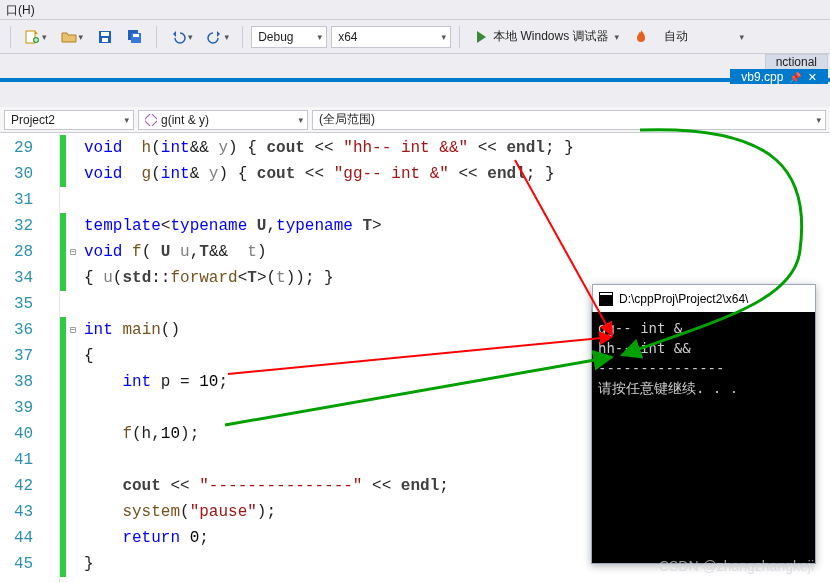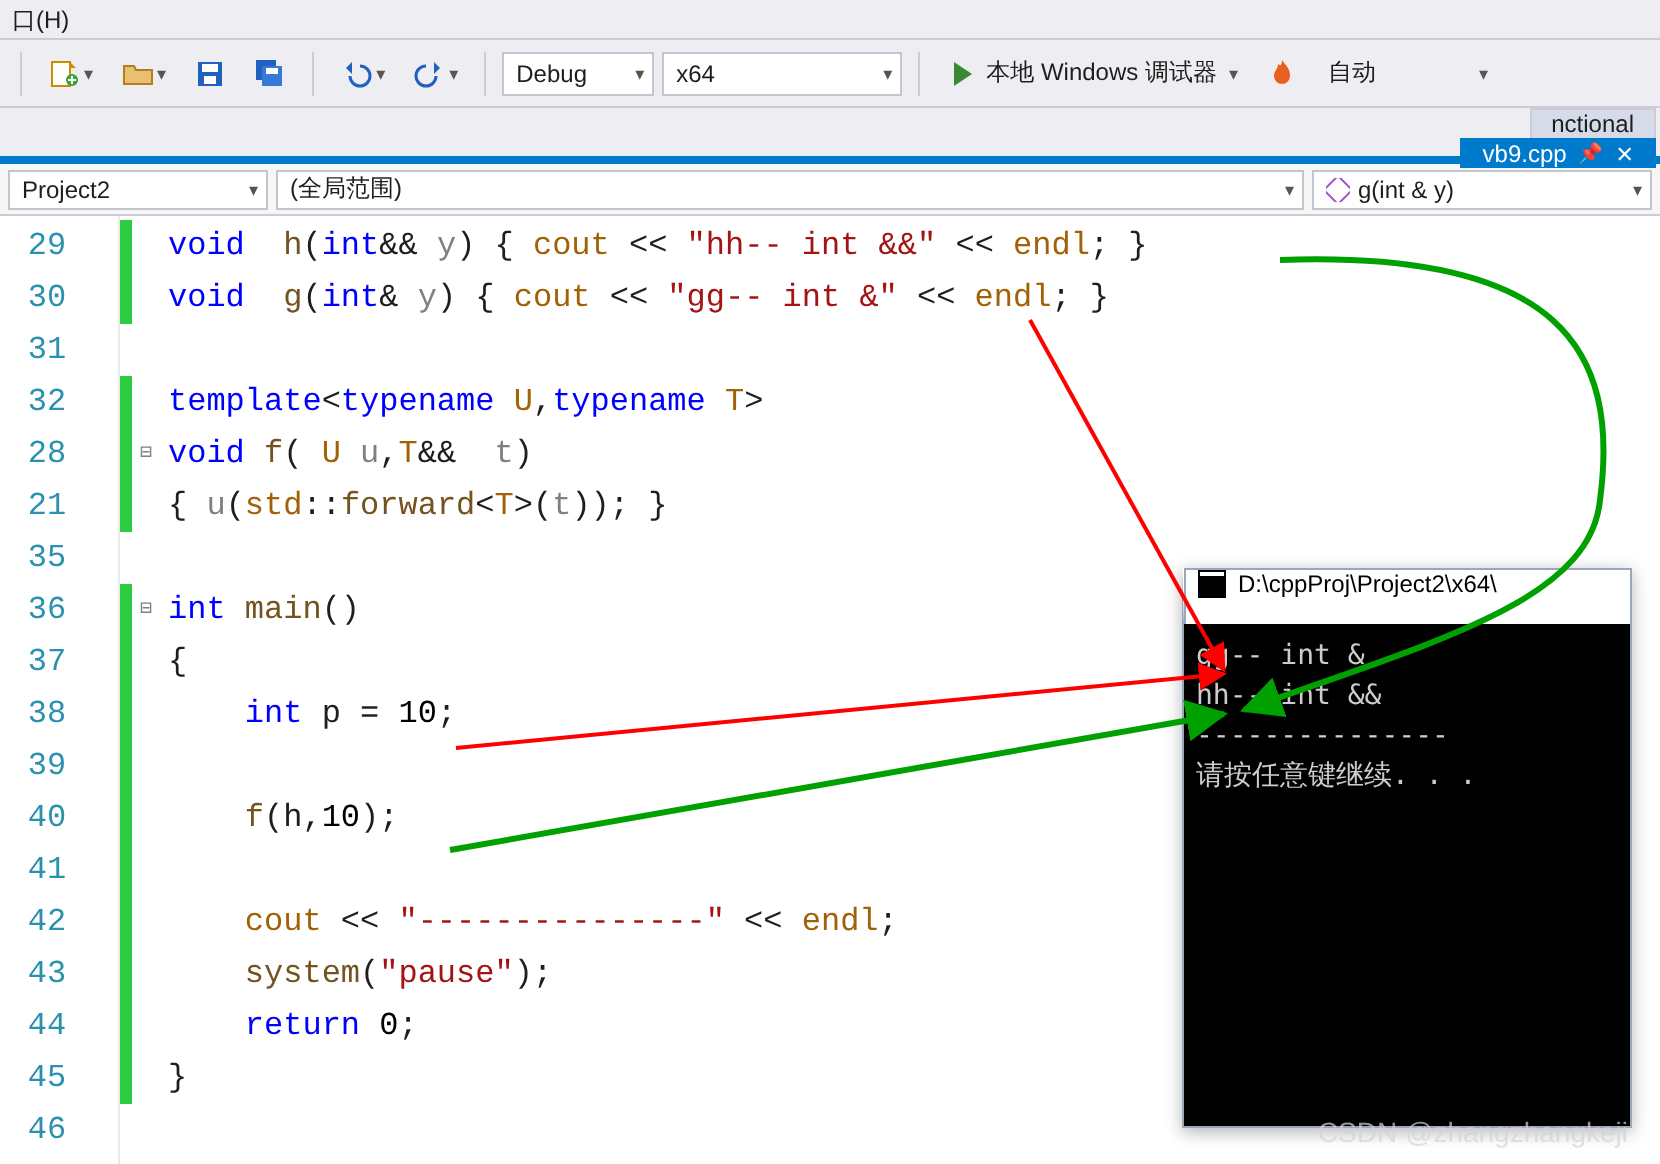--- a/index.html
+++ b/index.html
@@ -101,20 +101,21 @@
 
   
   .scopebar {
     height:26px;
     background:#f6f6f6;
     border-bottom:1px solid #ccccd6;
     display:flex;
     align-items:center;
     gap:4px;
     padding:0 4px;
+    margin-top:25px;
   }
   .scope-select {
     height:20px;
     border:1px solid #c5c5d0;
     background:#fff;
     display:flex;
     align-items:center;
     padding:0 18px 0 6px;
     font-size:12px;
     position:relative;
@@ -178,21 +179,21 @@
     padding-top:2px;
     position:relative;
   }
   .code .line {
     height:26px;
     line-height:26px;
     white-space:pre;
     padding-left:4px;
   }
   .kw { color:#0000ff; }
-  .typ { color:#a16207; }
+  .typ { color:#404040;font-weight:bold; }
   .str { color:#a31515; }
   .fn { color:#74531f; }
   .num { color:#000; }
   .param { color:#808080; }
 
   
   .console {
     position:absolute;
     right:14px;
     top:284px;
@@ -209,20 +210,21 @@
   .console-titlebar {
     position:absolute;
     top:-28px;
     left:0;
     right:-1px;
     height:28px;
     background:#fff;
     border:1px solid #9aa7b9;
     border-bottom:none;
     display:flex;
+    align-items:center;
     padding:0 6px;
     color:#000;
     font-family:"Segoe UI",sans-serif;
     font-size:12px;
     gap:6px;
   }
   .console-body {
     padding:6px 6px;
     line-height:20px;
     white-space:pre;
@@ -320,41 +322,41 @@
     <span>vb9.cpp</span>
     <span class="pin">📌</span>
     <span class="x">✕</span>
   </div>
 </div>
 
 <div class="scopebar">
   <div class="scope-select" style="width:130px">
     <span>Project2</span>
   </div>
-  <div class="scope-select" style="flex:1">
-    <span>(全局范围)</span>
-  </div>
   <div class="scope-select" style="width:170px">
     <span style="display:inline-flex;align-items:center;gap:4px">
       <svg width="12" height="12" viewBox="0 0 12 12">
           <rect x="1" y="1" width="10" height="10" fill="none" stroke="#a84fc7" transform="rotate(45 6 6)"></rect>
         </svg>
       <span>g(int &amp; y)</span>
     </span>
   </div>
+  <div class="scope-select" style="flex:1">
+    <span>(全局范围)</span>
+  </div>
 </div>
 
 <div class="editor">
   <div class="gutter">
     <div class="ln">29</div>
       <div class="ln">30</div>
       <div class="ln">31</div>
       <div class="ln">32</div>
     <div class="ln">28</div>
-      <div class="ln">21</div>
+      <div class="ln">34</div>
       <div class="ln">35</div>
       <div class="ln">36</div>
     <div class="ln">37</div>
       <div class="ln">38</div>
       <div class="ln">39</div>
       <div class="ln">40</div>
     <div class="ln">41</div>
       <div class="ln">42</div>
       <div class="ln">43</div>
       <div class="ln">44</div>

